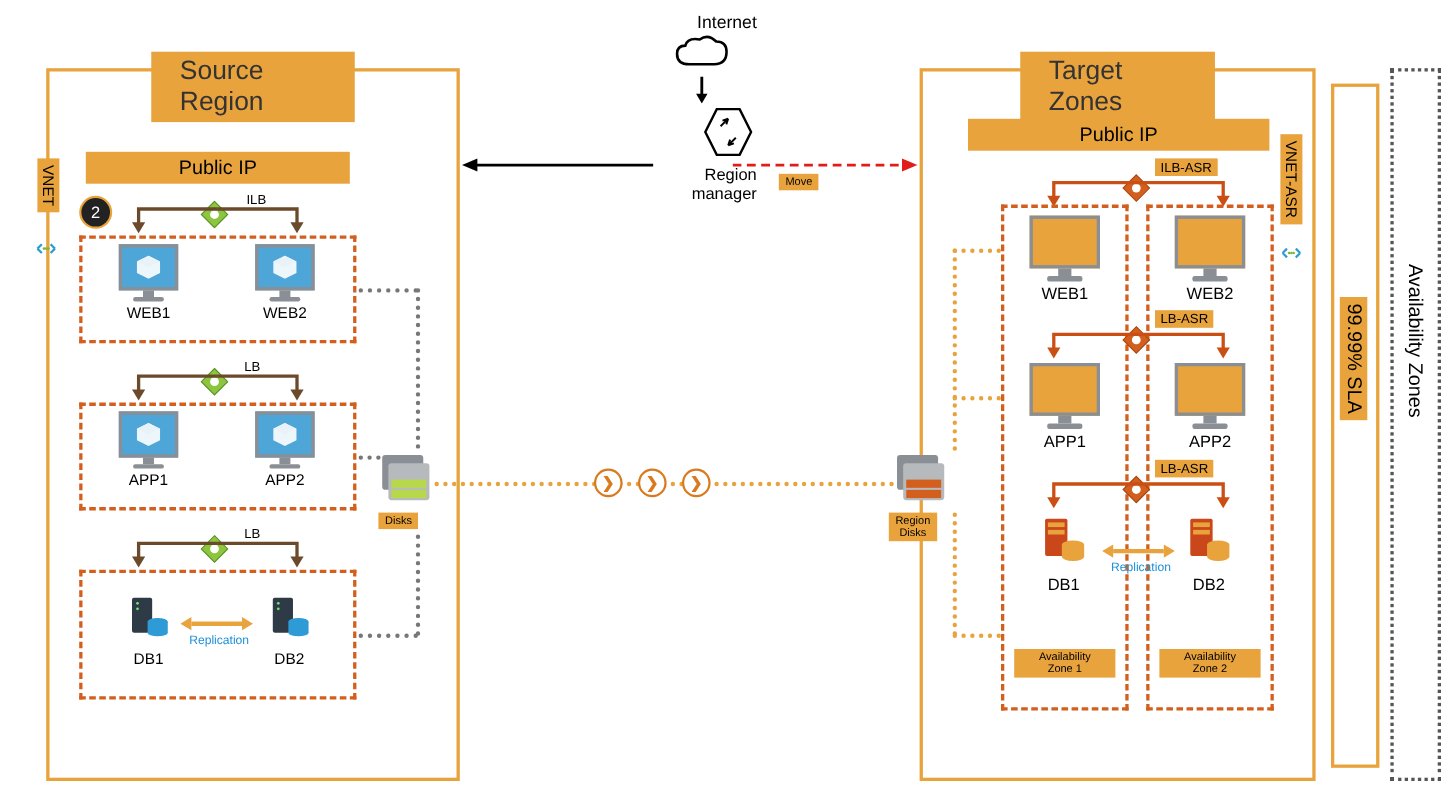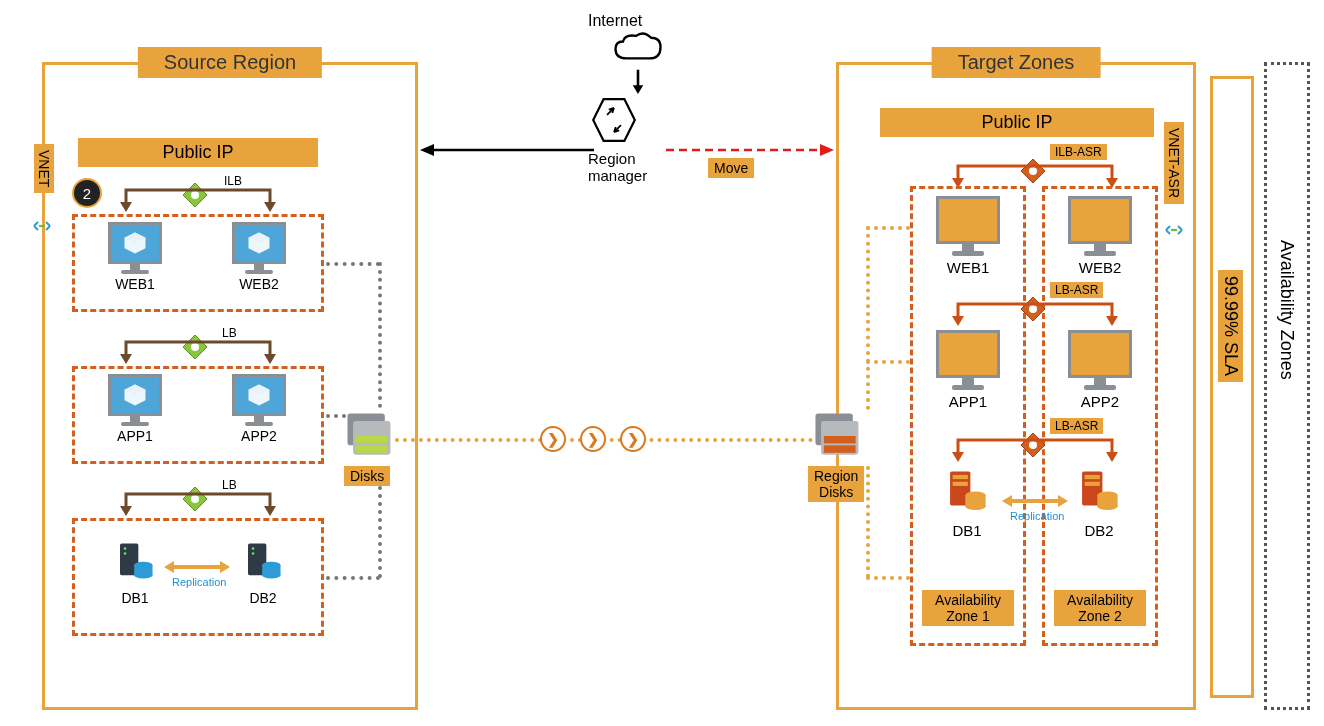--- a/index.html
+++ b/index.html
@@ -1,28 +1,28 @@
 <!DOCTYPE html>
 <html><head>
 <meta charset="utf-8">
 <style>
   * { box-sizing: border-box; margin: 0; padding: 0; }
   body { font-family: "Segoe UI", Arial, sans-serif; background: #fff; width: 1324px; height: 726px; position: relative; }
   .canvas { position: relative; width: 1324px; height: 726px; }
 
   
   .region { position: absolute; border: 3px solid #E8A33D; }
-  .region-title { position: absolute; top: -18px; left: 50%; transform: translateX(-50%); background: #E8A33D; padding: 4px 26px; font-size: 20px; color: #333; }
+  .region-title { position: absolute; top: -18px; left: 50%; transform: translateX(-50%); background: #E8A33D; padding: 4px 26px; font-size: 24px; color: #333; }
 
   
   .label-box { background: #E8A33D; text-align: center; font-size: 18px; padding: 4px 0; }
   .dashed-group { border: 3px dashed #D35F1E; position: absolute; }
   .small-label { font-size: 12px; position: absolute; }
   .yellow-small { background: #E8A33D; padding: 1px 5px; font-size: 12px; position: absolute; }
-  .yellow-med { background: #E8A33D; padding: 2px 6px; font-size: 14px; position: absolute; text-align: center; }
+  .yellow-med { background: #E8A33D; padding: 2px 6px; font-size: 10px; position: absolute; text-align: center; }
   .v-label { position: absolute; writing-mode: vertical-rl; text-align: center; }
   .v-label.yellow { background: #E8A33D; padding: 6px 2px; font-size: 14px; }
 
   
   .vm { position: absolute; width: 70px; text-align: center; }
   .vm .mon { width: 54px; height: 42px; background: #4EA6D8; border: 3px solid #8A8F95; margin: 0 auto; display:flex; align-items:center; justify-content:center;}
   .vm .mon svg { width: 28px; height: 28px; }
   .vm .stand { width: 10px; height: 6px; background:#8A8F95; margin:0 auto; }
   .vm .base { width: 28px; height: 4px; background:#8A8F95; margin:0 auto; border-radius:2px; }
   .vm .cap { font-size: 14px; margin-top: 2px; }
@@ -53,21 +53,21 @@
   .sla-frame { position:absolute; border:3px solid #E8A33D; }
   .az-frame { position:absolute; border:3px dotted #555; }
 
   
   .dot-h { position:absolute; border-top:4px dotted #E8A33D; }
   .dot-v { position:absolute; border-left:4px dotted #E8A33D; }
   .gray-dot-h { position:absolute; border-top:4px dotted #777; }
   .gray-dot-v { position:absolute; border-left:4px dotted #777; }
 
   
-  .center { position:absolute; text-align:left; }
+  .center { position:absolute; text-align:right; }
   .tm-hex { width:52px; height:52px; margin:0 auto; }
 
   .arrow-line { position:absolute; }
 
   
   .repl { position:absolute; }
 
   .dots-relay { position:absolute; width:26px; height:26px; border-radius:50%; border:2px solid #D97A1F; display:flex; align-items:center; justify-content:center; font-size:14px; color:#D97A1F; font-weight:bold; background:#fff;}
 
   .brown-arrow { position:absolute; }

